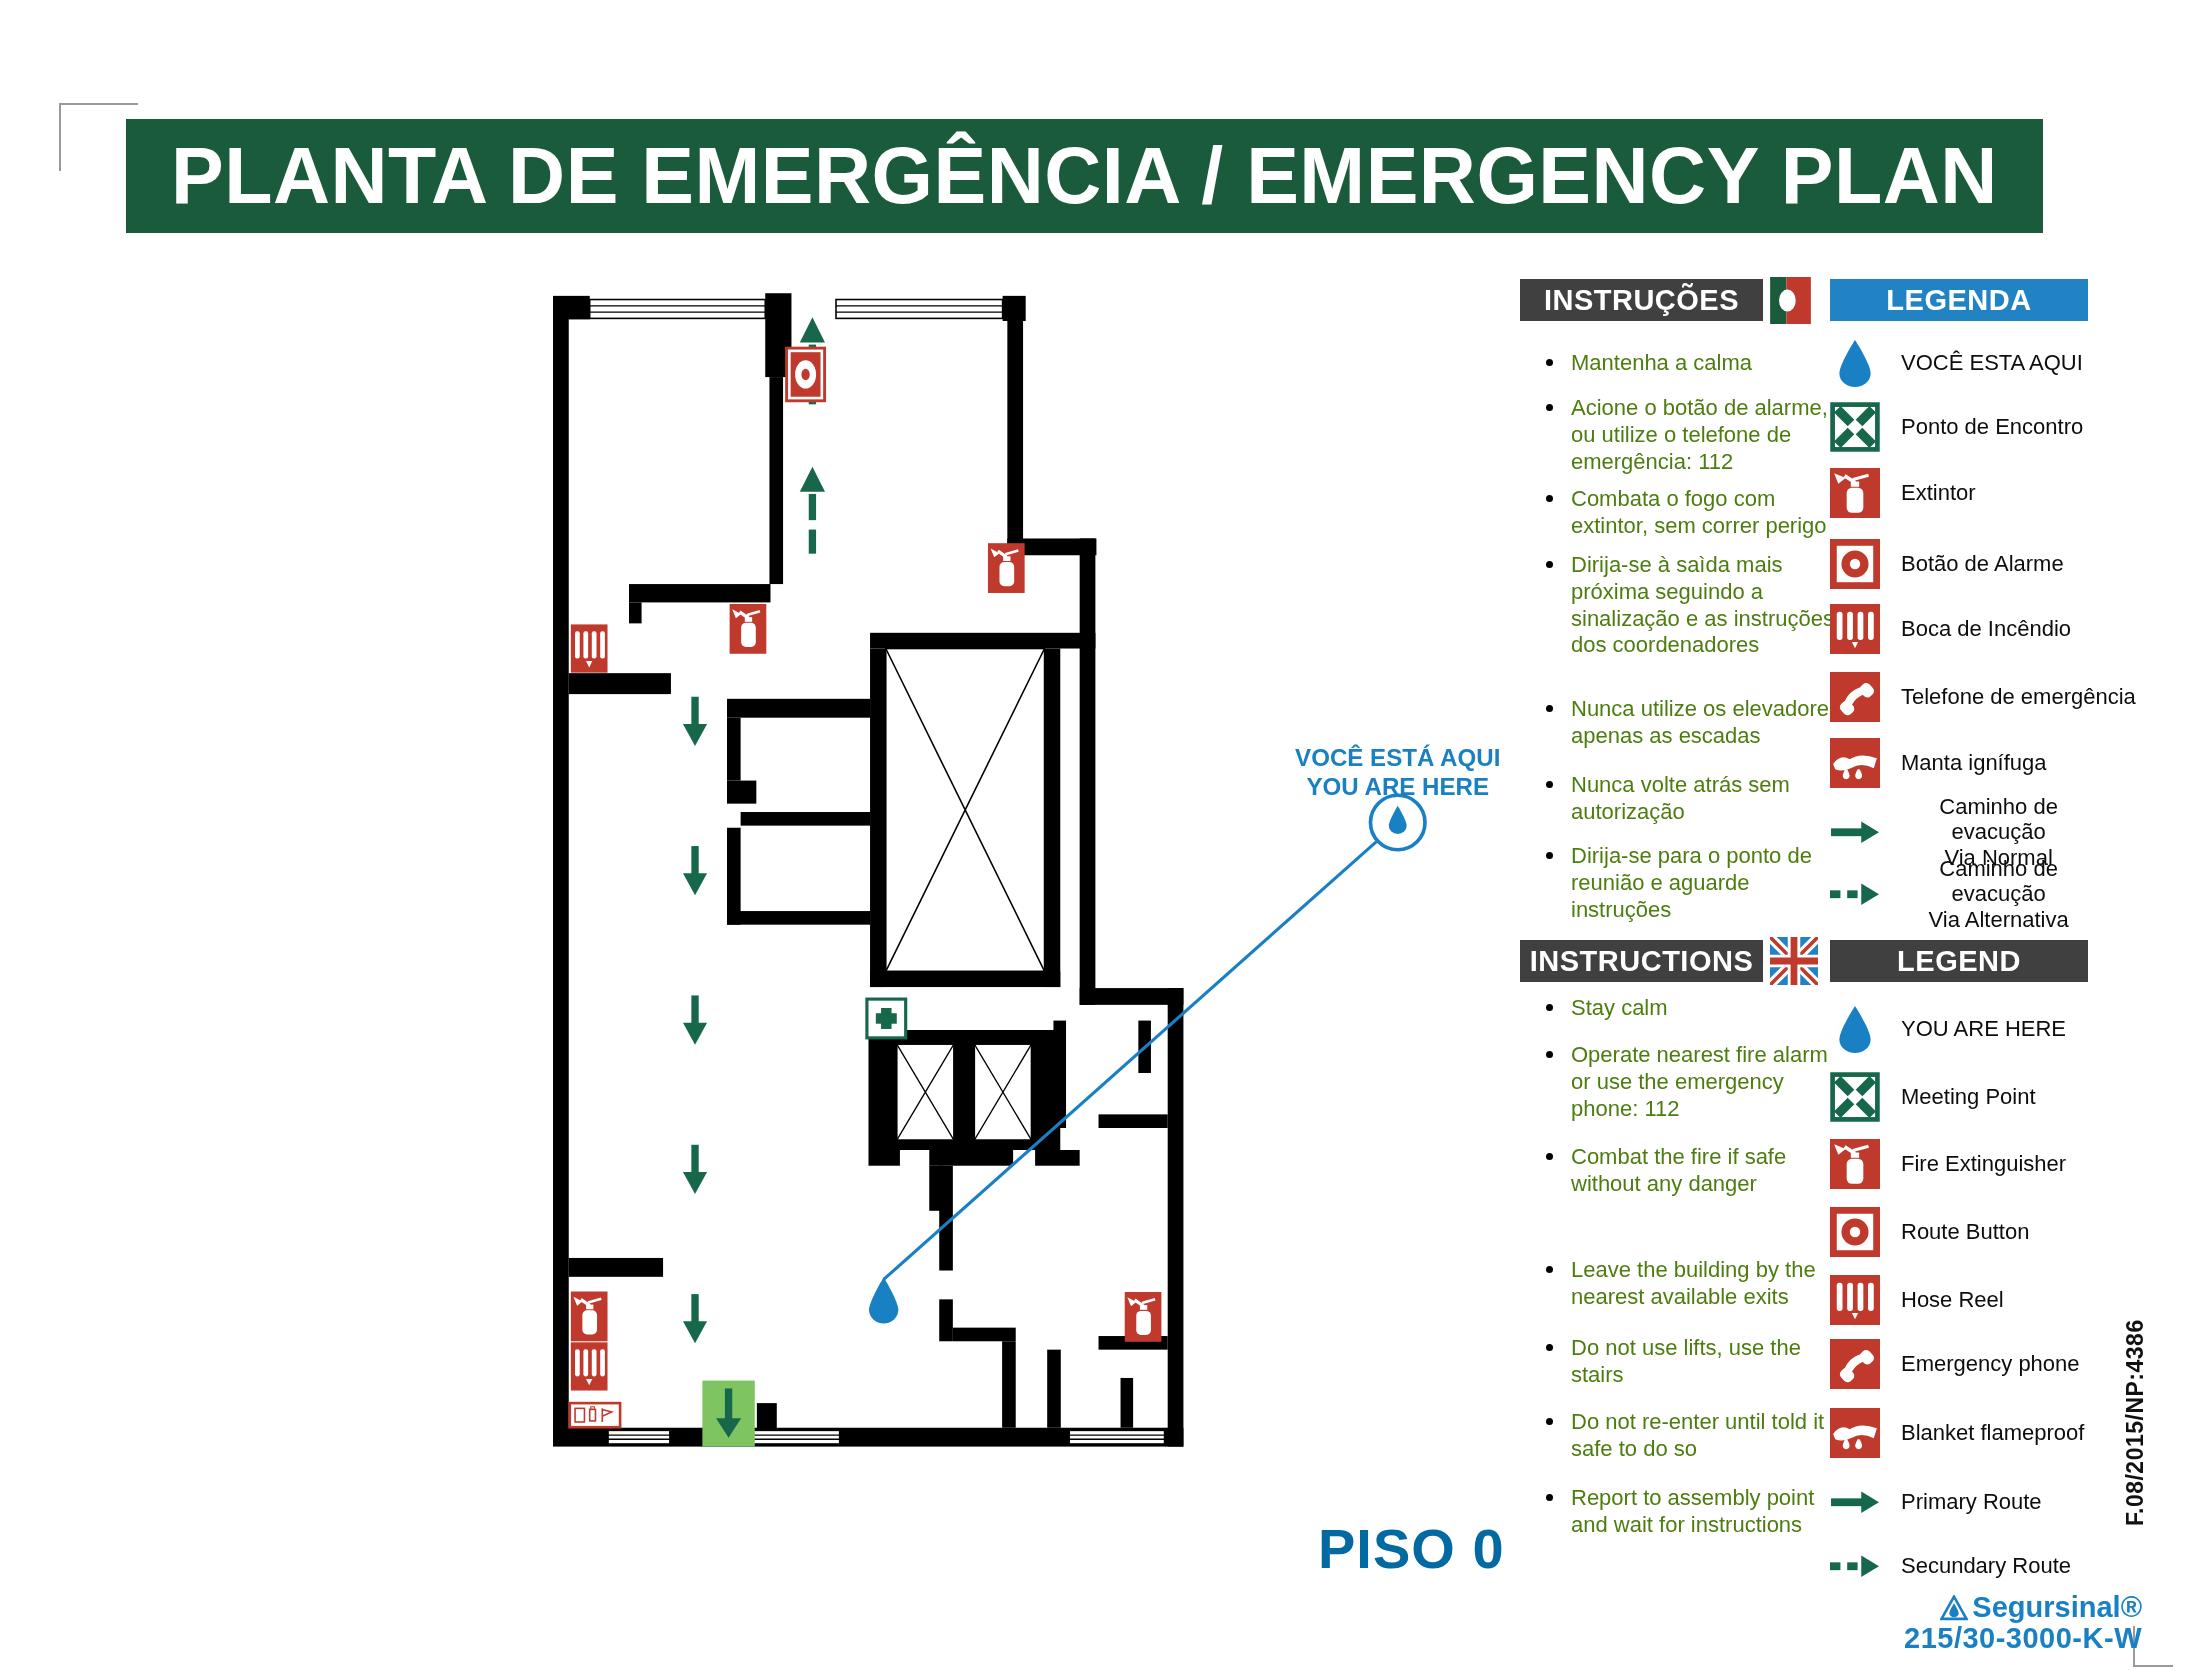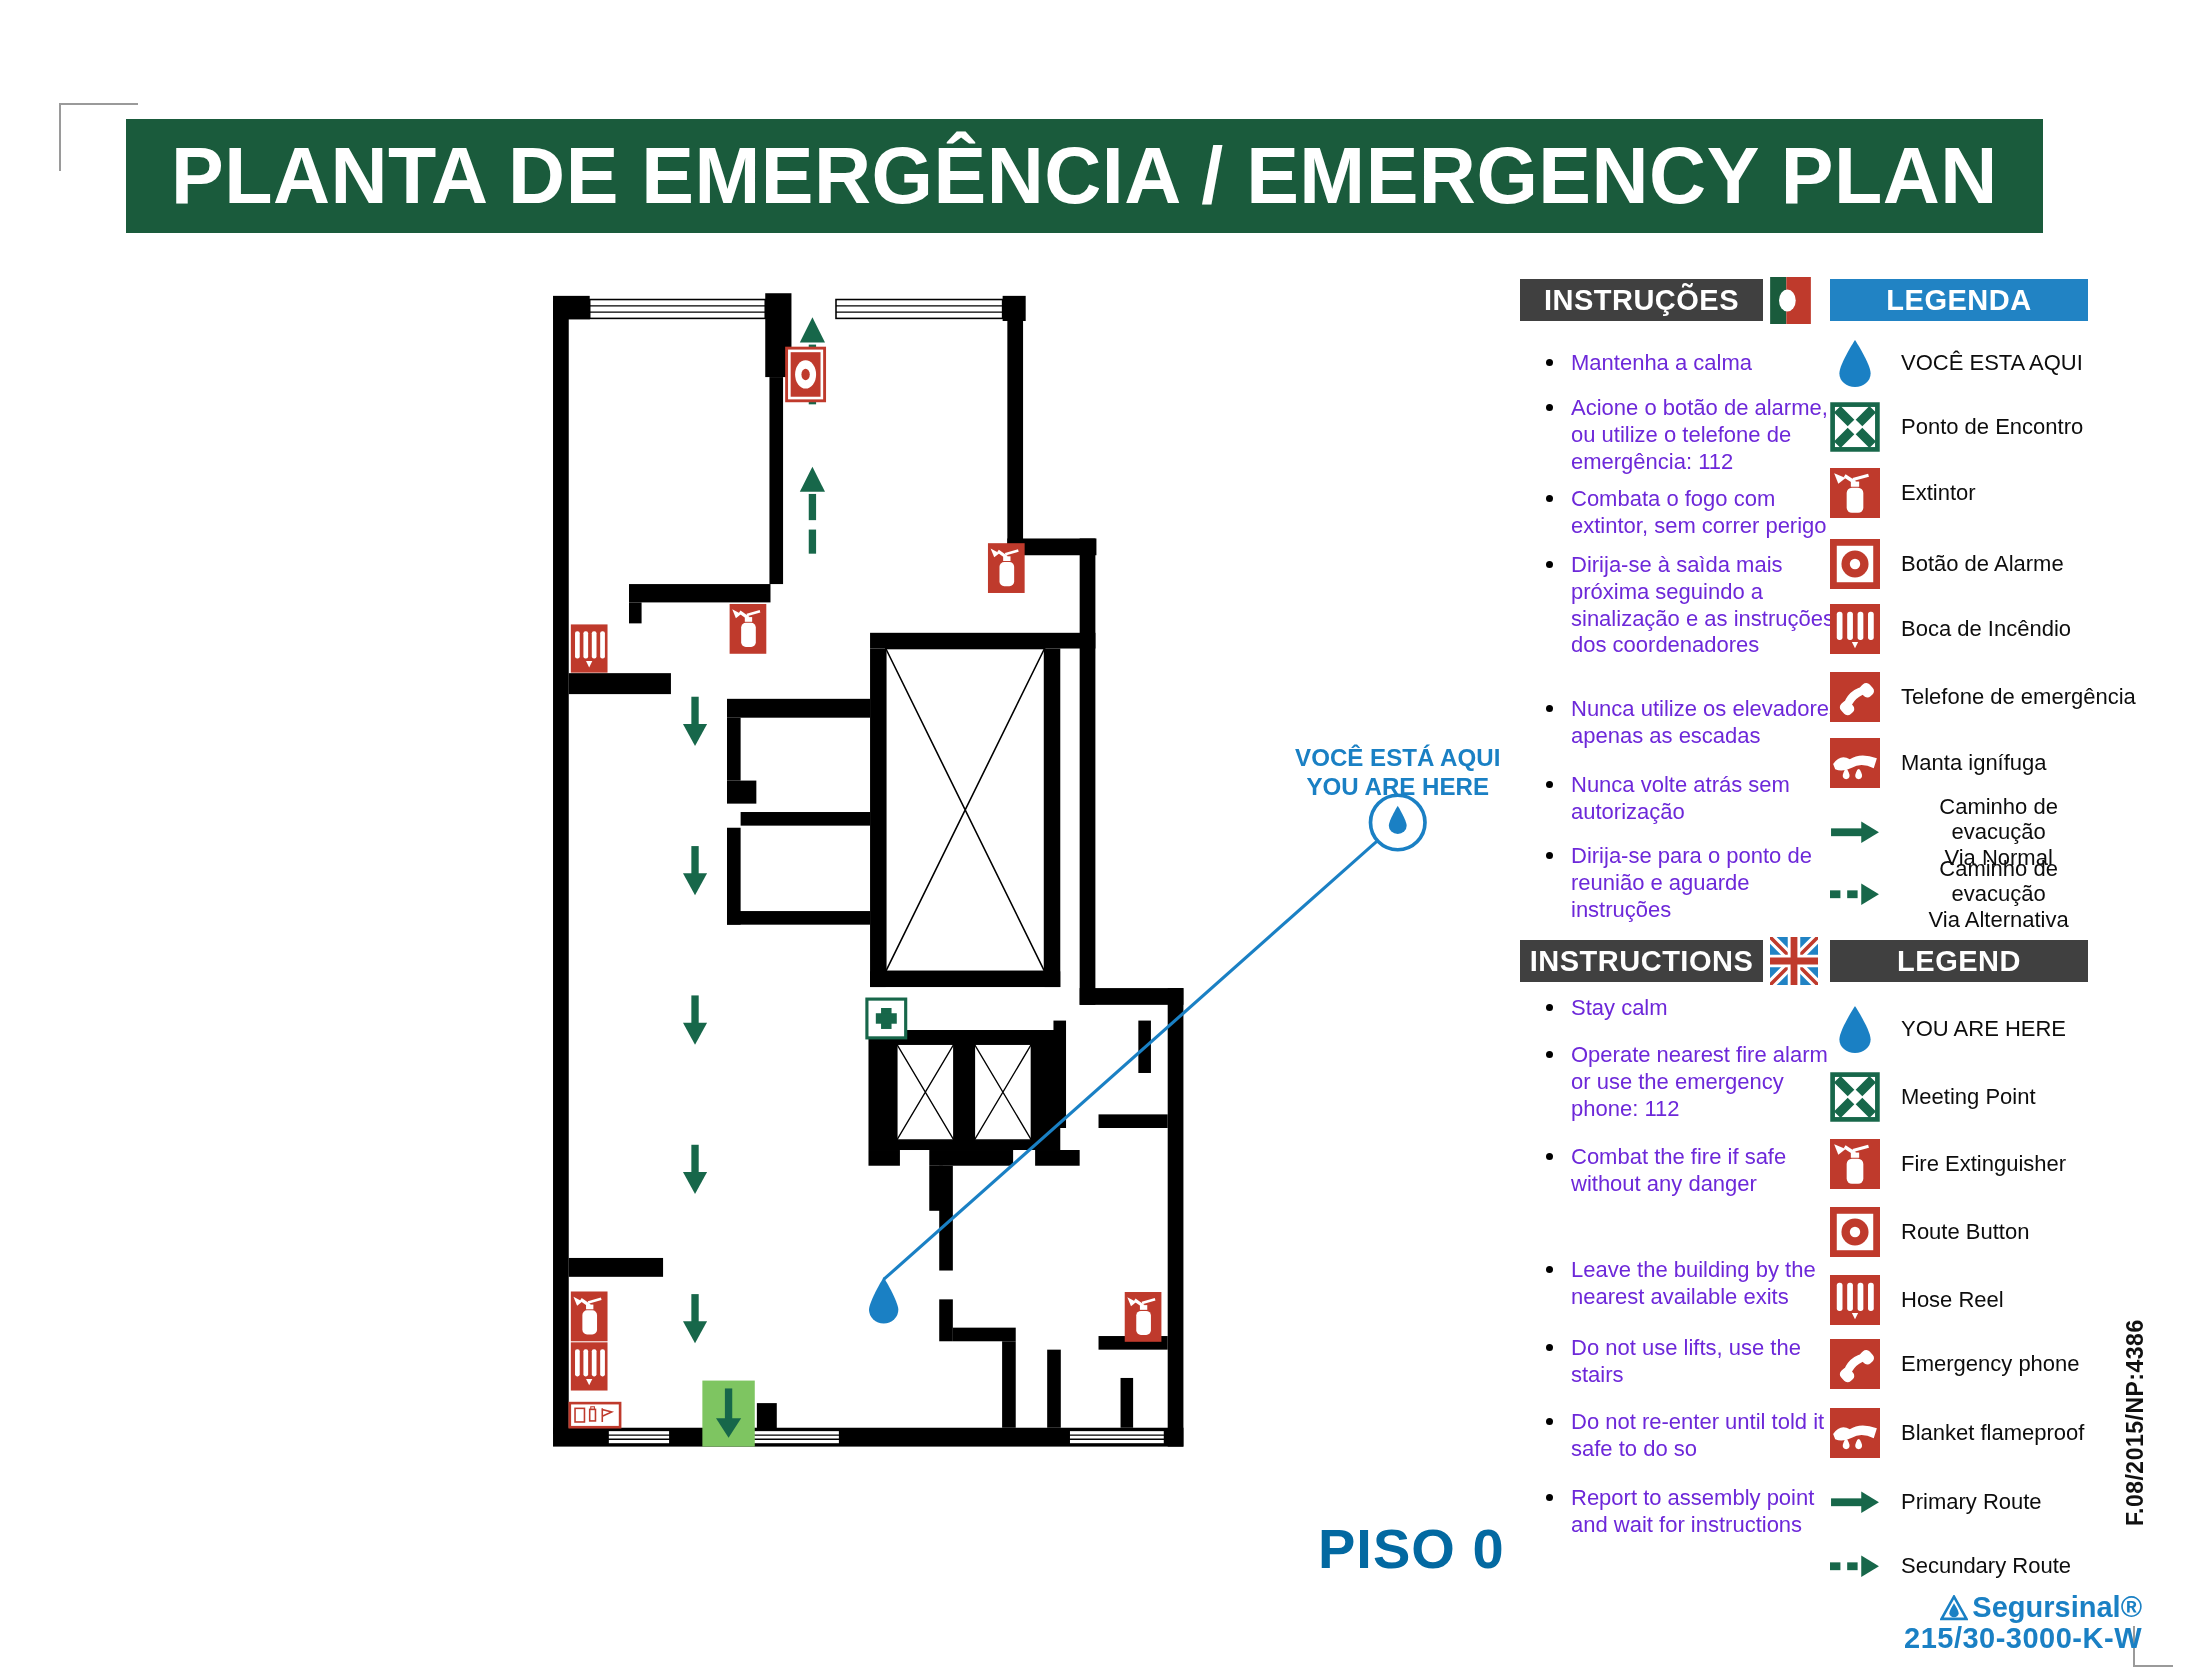--- a/index.html
+++ b/index.html
@@ -5,21 +5,21 @@
   html,body{margin:0;padding:0;background:#fff;}
   body{width:2194px;height:1672px;position:relative;font-family:"Liberation Sans",sans-serif;overflow:hidden;}
   .abs{position:absolute;}
   
   #title-bar{left:126px;top:119px;width:1917px;height:114px;background:#1a5b3c;color:#fff;
     display:flex;align-items:center;justify-content:center;font-size:79px;font-weight:bold;letter-spacing:0.5px;white-space:nowrap;}
   
   .hdr{height:42px;display:flex;align-items:center;justify-content:center;color:#fff;font-size:29px;font-weight:bold;letter-spacing:0.5px;}
   .hdr.red{background:#404040;}
   .hdr.blue{background:#2183c4;}
-  .instr-item{position:absolute;left:1571px;width:278px;font-size:22px;line-height:1.22;color:#6d28d9;}
+  .instr-item{position:absolute;left:1571px;width:278px;font-size:22px;line-height:1.22;color:#4d7c0f;}
   .instr-item::before{content:"";position:absolute;left:-25px;top:9px;width:7.3px;height:7.3px;border-radius:50%;background:#000;}
   .instr-item b{font-weight:normal;}
   
   .legend-row{position:absolute;left:1830px;width:325px;height:50px;display:flex;align-items:center;}
   .legend-icon{width:50px;height:50px;flex:0 0 50px;display:flex;align-items:center;justify-content:center;}
   .legend-icon svg{width:50px;height:50px;display:block;}
   .legend-label{margin-left:21px;font-size:22px;color:#0d0d0d;white-space:nowrap;}
   .legend-label.two{white-space:normal;text-align:center;width:210px;margin-left:13.6px;line-height:1.15;}
   #legend-en .legend-row:nth-child(6) .legend-label{font-size:22px;}
   

